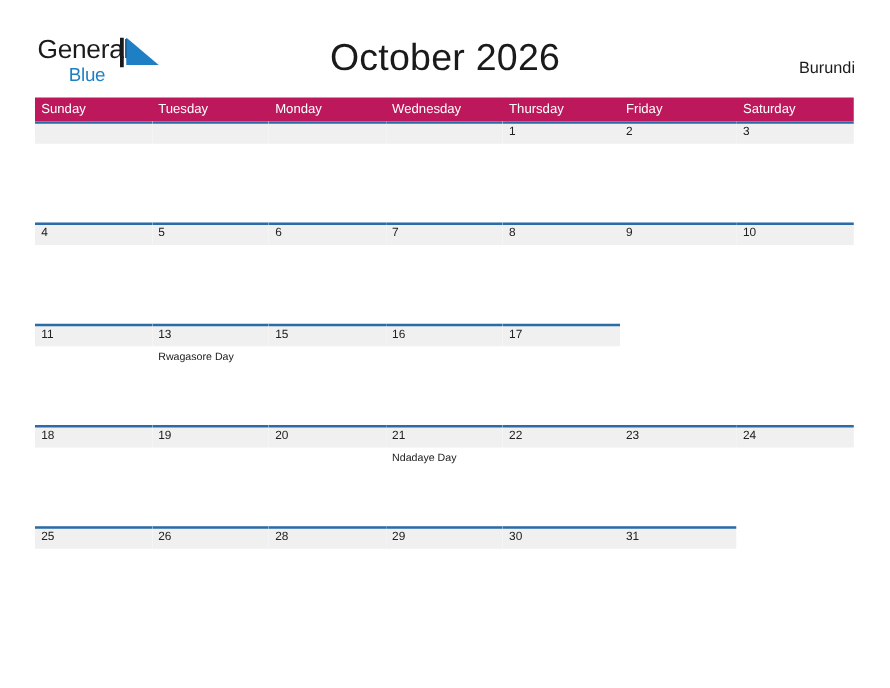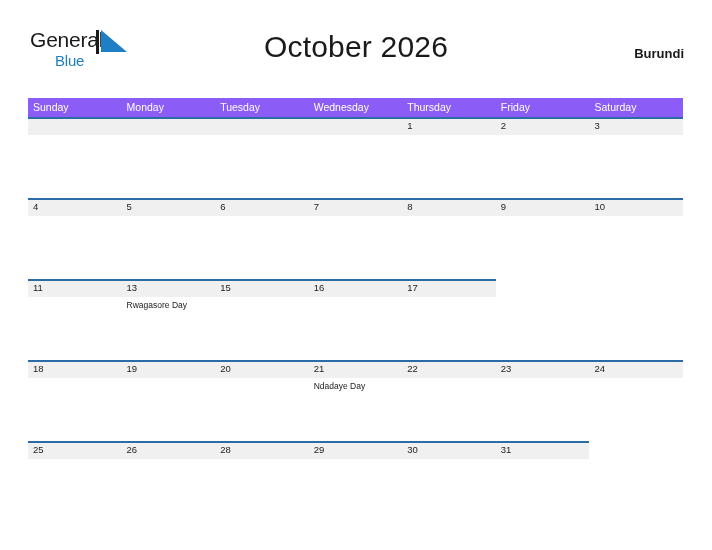--- a/index.html
+++ b/index.html
@@ -69,36 +69,34 @@
     color: #1a1a1a;
     letter-spacing: 0.2px;
   }
 
   .country {
     position: absolute;
     right: 28px;
     top: 46px;
     font-size: 13px;
     color: #1a1a1a;
-    font-weight: bold;
   }
 
   
   .calendar {
     position: absolute;
     left: 28px;
     top: 78px;
     width: 655px;
   }
 
   .weekday-row {
     display: flex;
-    background: #8b5cf6;
+    background: #be185d;
     height: 19px;
-    margin-top: 20px;
   }
   .weekday-cell {
     width: 93.57px;
     box-sizing: border-box;
     padding-left: 5px;
     color: #ffffff;
     font-size: 10.5px;
     line-height: 19px;
     white-space: nowrap;
   }
@@ -161,22 +159,22 @@
   </div>
 
   <div class="cal-title">October 2026</div>
 
   <div class="country">Burundi</div>
 </div>
 
 <div class="calendar">
   <div class="weekday-row" id="weekday-row">
       <div class="weekday-cell">Sunday</div>
+      <div class="weekday-cell">Tuesday</div>
       <div class="weekday-cell">Monday</div>
-      <div class="weekday-cell">Tuesday</div>
       <div class="weekday-cell">Wednesday</div>
       <div class="weekday-cell">Thursday</div>
       <div class="weekday-cell">Friday</div>
       <div class="weekday-cell">Saturday</div>
     </div>
   <div id="weeks-container">
       <div class="week-row">
         <div class="day-cell blank">
           <div class="date-band"></div>
           <span class="day-num"></span>

